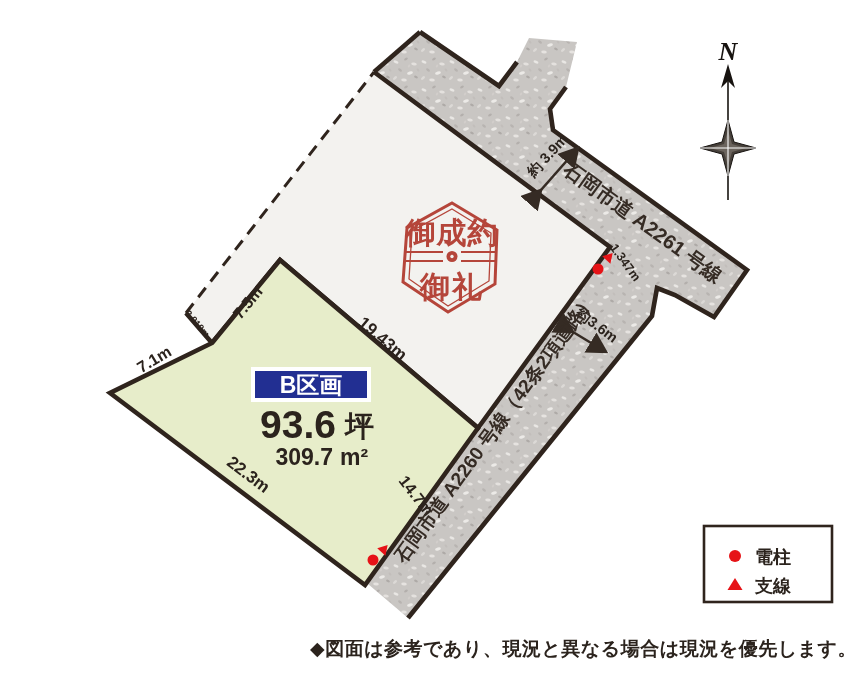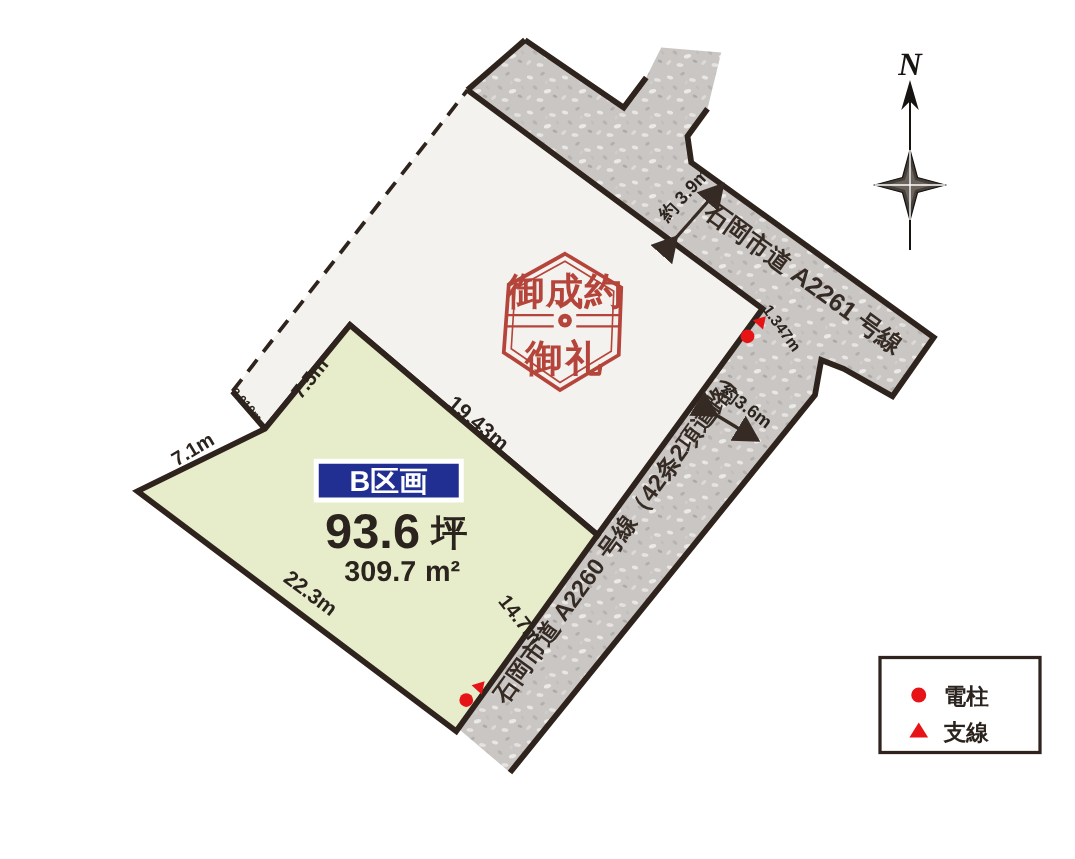--- a/index.html
+++ b/index.html
@@ -107,13 +107,14 @@
 
     <g>
       <rect x="704" y="526" width="128" height="76" fill="#ffffff" stroke="#2f241d" stroke-width="2.6"></rect>
       <circle cx="735" cy="556" r="6" fill="#e61317"></circle>
       <text class="legendTxt" x="755" y="563">電柱</text>
       <polygon points="735,578 742.5,590 727.5,590" fill="#e61317"></polygon>
       <text class="legendTxt" x="755" y="592">支線</text>
     </g>
   </svg>
 
+  <div class="note">◆図面は参考であり、現況と異なる場合は現況を優先します。</div>
 </div>
 
 </body></html>

